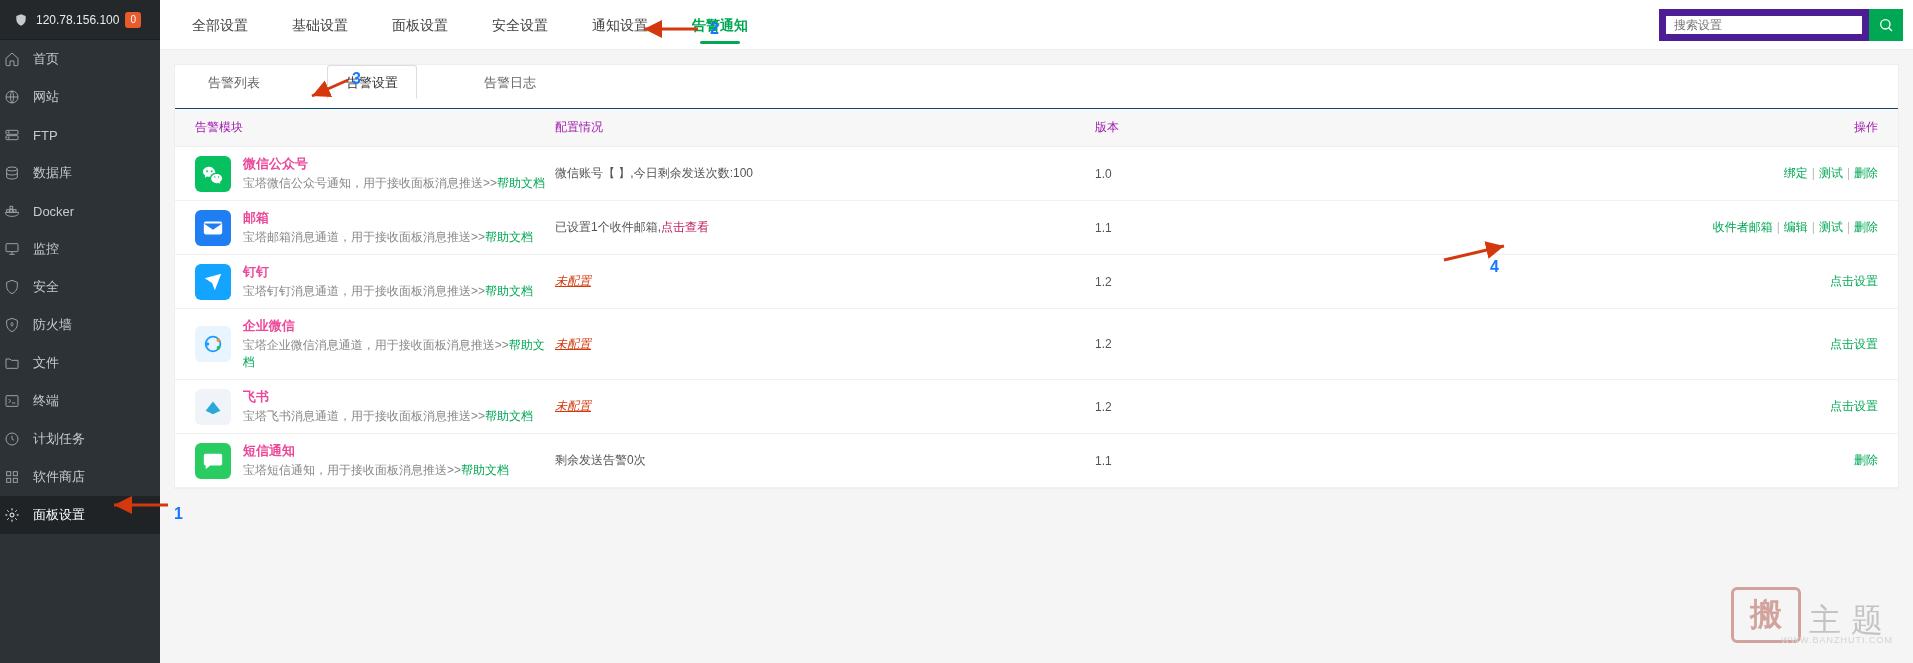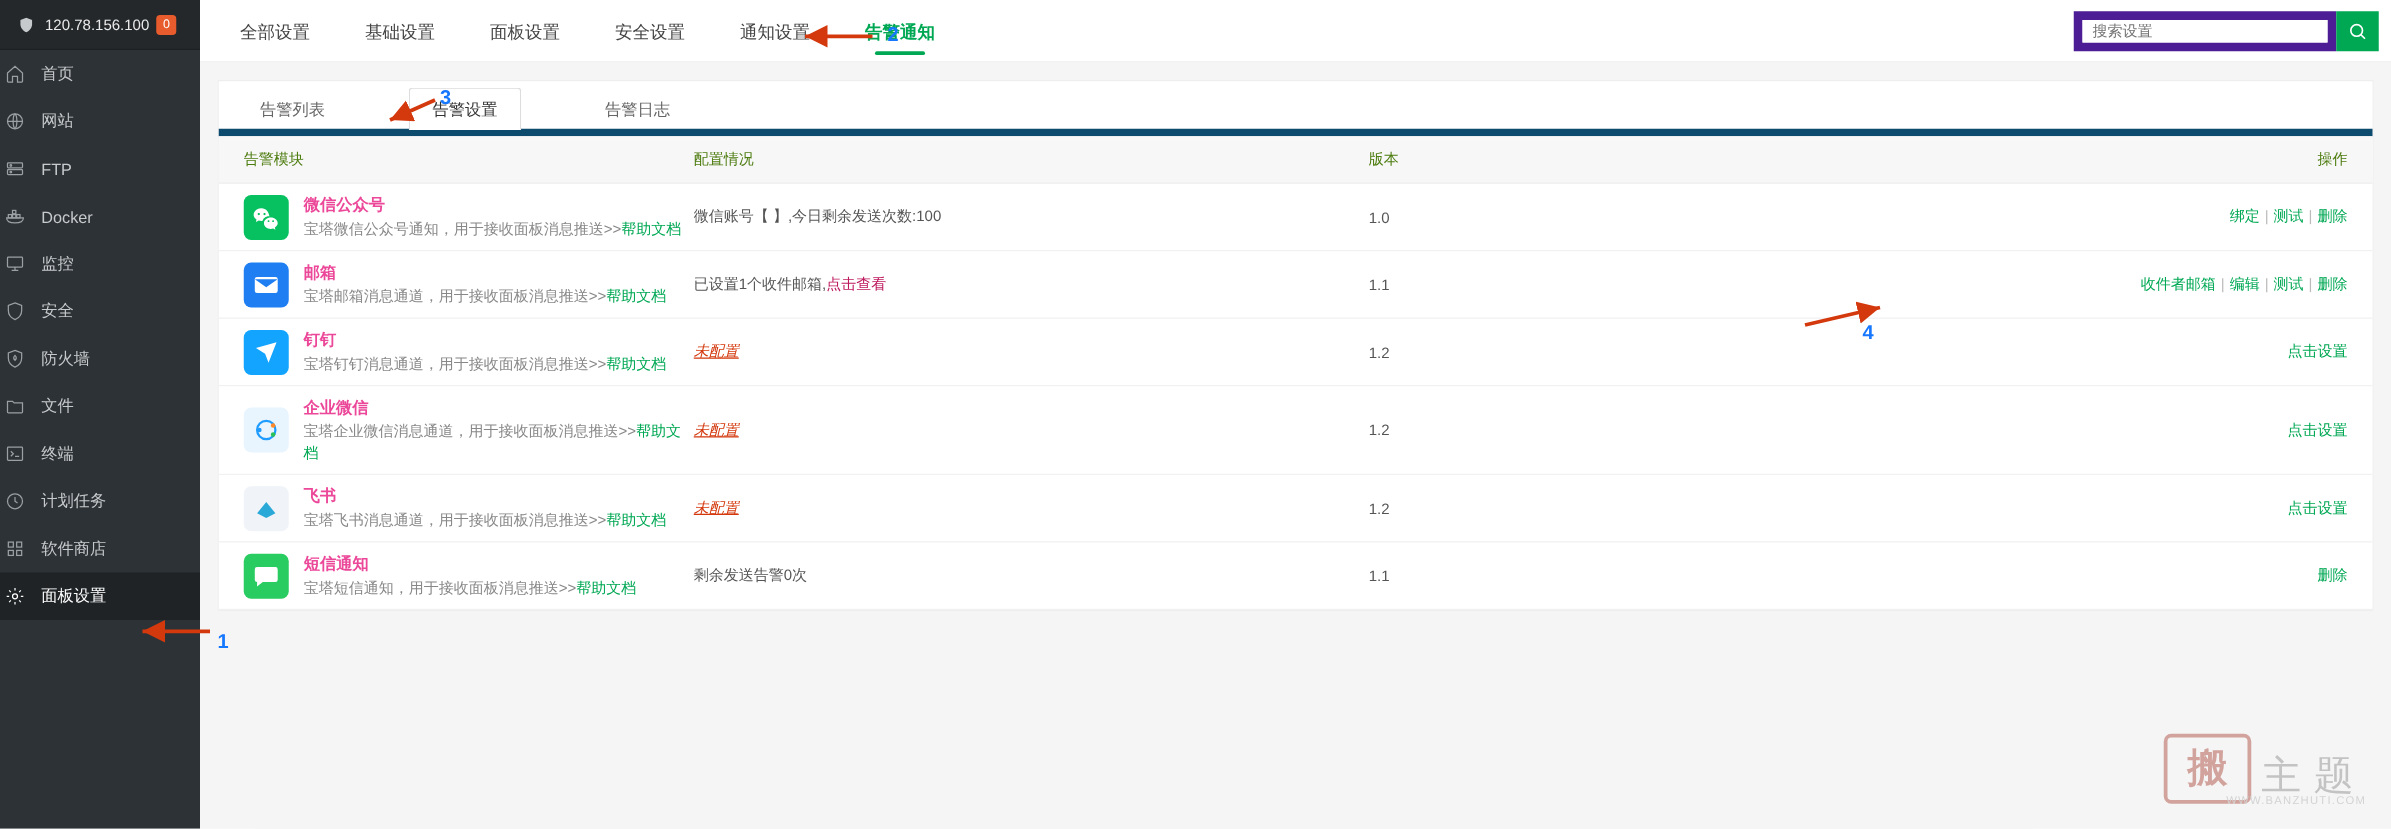--- a/index.html
+++ b/index.html
@@ -24,25 +24,25 @@
 .tabbar .tab{padding:0 22px;height:50px;line-height:50px;font-size:14px;color:#444;cursor:pointer;}
 .tabbar .tab.active{color:#00a854;font-weight:600;position:relative;}
 .tabbar .tab.active::after{content:"";position:absolute;left:30%;right:30%;bottom:6px;height:3px;background:#00a854;border-radius:2px;}
 .tabbar .spacer{flex:1;}
 .searchbox{display:flex;align-items:center;border:7px solid #4c1d95;height:32px;width:210px;}
 .searchbox input{flex:1;border:none;outline:none;height:100%;padding:0 8px;font-size:12px;}
 .searchbtn{width:34px;height:32px;background:#00a854;display:flex;align-items:center;justify-content:center;cursor:pointer;}
 .searchbtn svg{width:16px;height:16px;stroke:#fff;fill:none;stroke-width:2;}
 
 .panel{margin:14px 14px 0 14px;background:#fff;border:1px solid #eee;}
-.subtabs{display:flex;align-items:flex-end;height:44px;border-bottom:6px solid #0c4a6e;padding-left:14px;gap:48px;}
+.subtabs{display:flex;align-items:flex-start;height:44px;border-bottom:1px solid #0c4a6e;padding-left:14px;gap:48px;}
 .subtab{padding:0 18px;height:34px;line-height:34px;font-size:13px;color:#666;cursor:pointer;border:1px solid transparent;border-bottom:none;margin-bottom:-1px;}
 .subtab.active{color:#333;border-color:#ddd;background:#fff;border-bottom:1px solid #fff;border-radius:3px 3px 0 0;}
 
-.thead{display:flex;align-items:center;height:38px;background:#f7f7f7;color:#4d7c0f;font-size:12px;padding:0 20px;border-bottom:1px solid #eee;}
+.thead{display:flex;align-items:center;height:38px;background:#f7f7f7;color:#a21caf;font-size:12px;padding:0 20px;border-bottom:1px solid #eee;}
 .c-mod{width:360px;}
 .c-cfg{width:540px;}
 .c-ver{width:430px;}
 .c-op{flex:1;text-align:right;}
 
 .row{display:flex;align-items:center;padding:8px 20px;border-bottom:1px solid #f1f1f1;min-height:52px;}
 .mod{display:flex;align-items:center;width:360px;}
 .mod .icon{width:36px;height:36px;border-radius:6px;display:flex;align-items:center;justify-content:center;margin-right:12px;}
 .mod .icon svg{width:22px;height:22px;fill:#fff;}
 .mod .title{font-size:13px;color:#ec4899;font-weight:600;}
@@ -103,20 +103,30 @@
             <rect x="3" y="13" width="18" height="6" rx="1"></rect>
             <circle cx="7" cy="8" r="1"></circle>
             <circle cx="7" cy="16" r="1"></circle>
           </svg>
         </span>
         <span>FTP</span>
       </div>
       <div class="sb-item">
         <span class="ico">
           <svg viewBox="0 0 24 24">
+            <ellipse cx="12" cy="6" rx="8" ry="3"></ellipse>
+            <path d="M4 6v12c0 1.7 3.6 3 8 3s8-1.3 8-3V6"></path>
+            <path d="M4 12c0 1.7 3.6 3 8 3s8-1.3 8-3"></path>
+          </svg>
+        </span>
+        <span>数据库</span>
+      </div>
+      <div class="sb-item">
+        <span class="ico">
+          <svg viewBox="0 0 24 24">
             <rect x="4" y="10" width="4" height="4"></rect>
             <rect x="9" y="10" width="4" height="4"></rect>
             <rect x="14" y="10" width="4" height="4"></rect>
             <rect x="9" y="5" width="4" height="4"></rect>
             <path d="M2 14h20c0 4-4 6-10 6S2 18 2 14z"></path>
           </svg>
         </span>
         <span>Docker</span>
       </div>
       <div class="sb-item">

